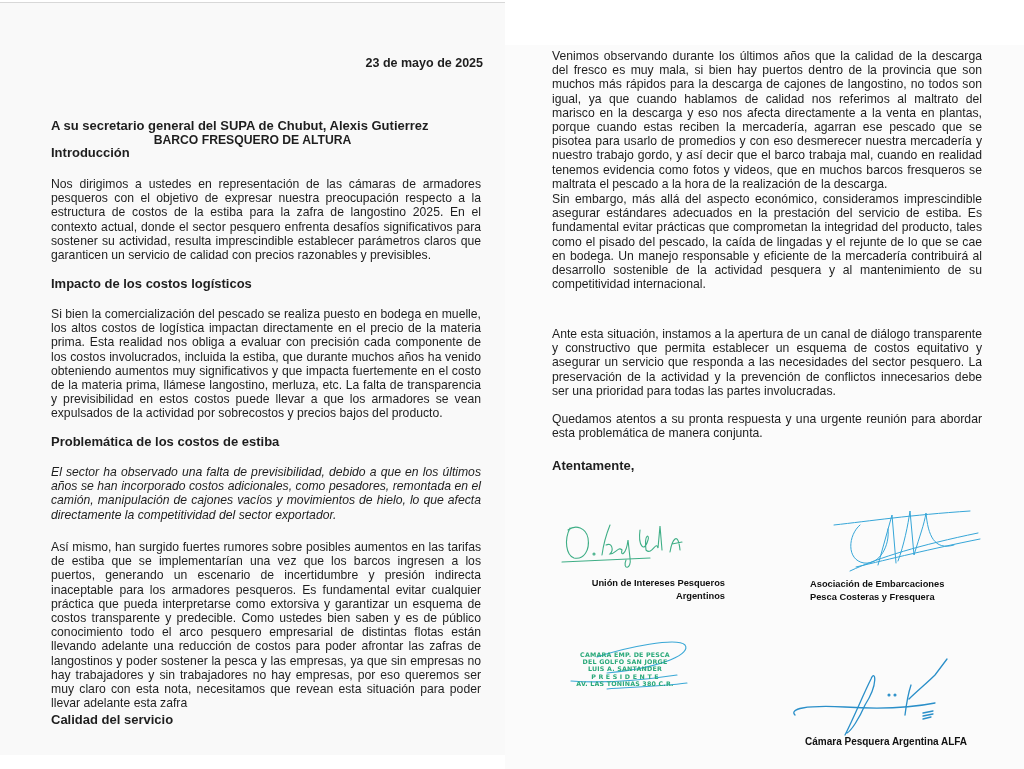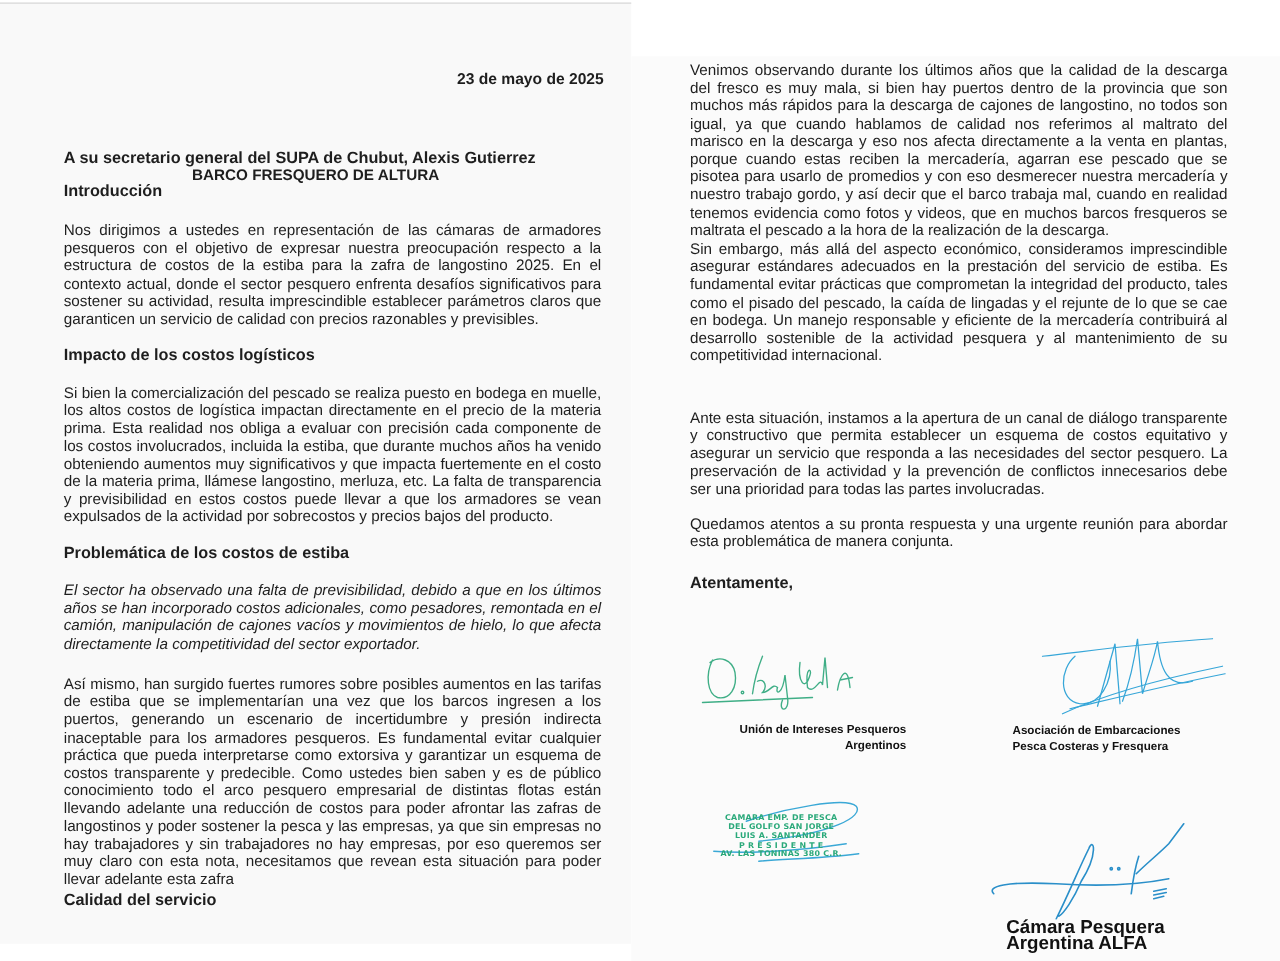--- a/index.html
+++ b/index.html
@@ -20,21 +20,21 @@
     .date { position: absolute; right: 22px; top: 53px; font-weight: bold; font-size: 12.5px; }
     .title { position: absolute; left: 0; width: 100%; top: 83px; text-align: center; font-weight: bold; font-size: 12.2px; margin-top: 47px; }
     .h { position: absolute; font-weight: bold; font-size: 13px; }
 
     
     .lp { left: 51px; width: 430px; }
     
     .rp { left: 47px; width: 430px; }
 
     .sig-label { position: absolute; font-weight: bold; font-size: 9.3px; line-height: 13px; color: #111; }
-    .sig-label-big { font-size: 15px; }
+    .sig-label-big { font-size: 10px; }
     svg.sig { position: absolute; overflow: visible; }
     .stamp {
       position: absolute; left: 70px; top: 606px; width: 100px;
       font-family: "DejaVu Sans", sans-serif; font-size: 6.3px; line-height: 7.2px;
       color: #2aa97a; text-align: center; letter-spacing: 0.2px; font-weight: bold;
     }
   </style>
 </head>
 <body>
 

